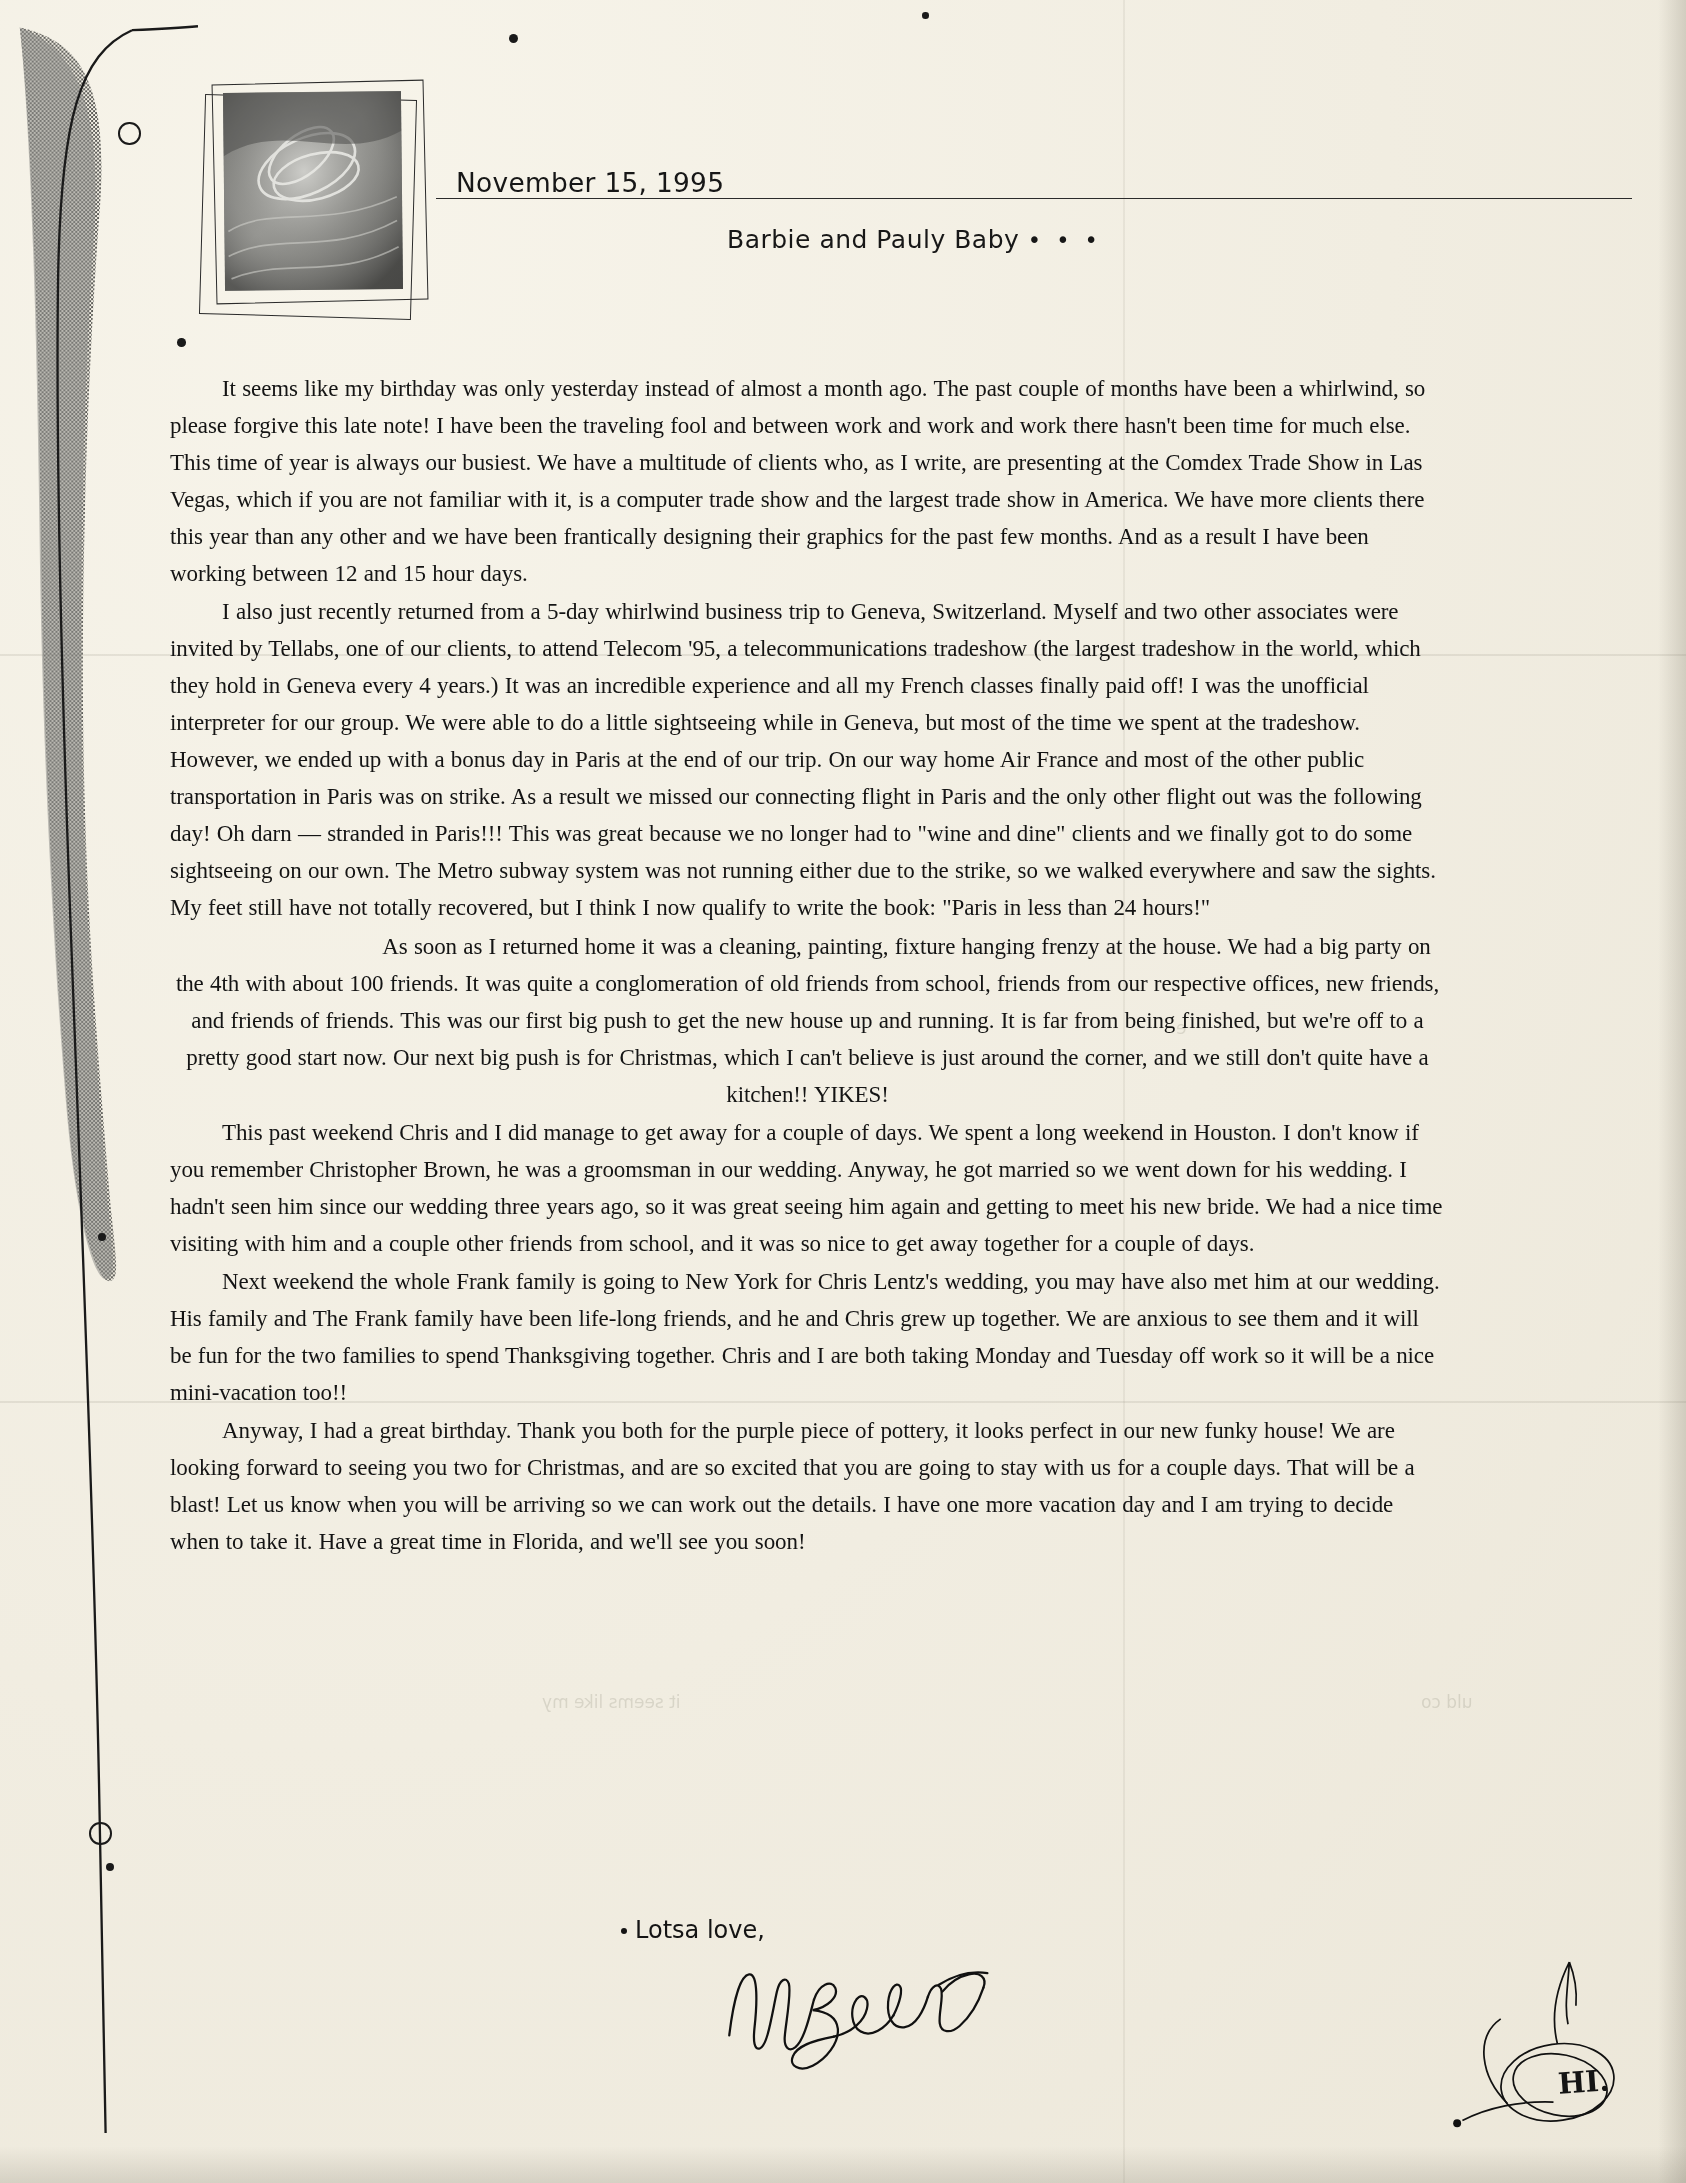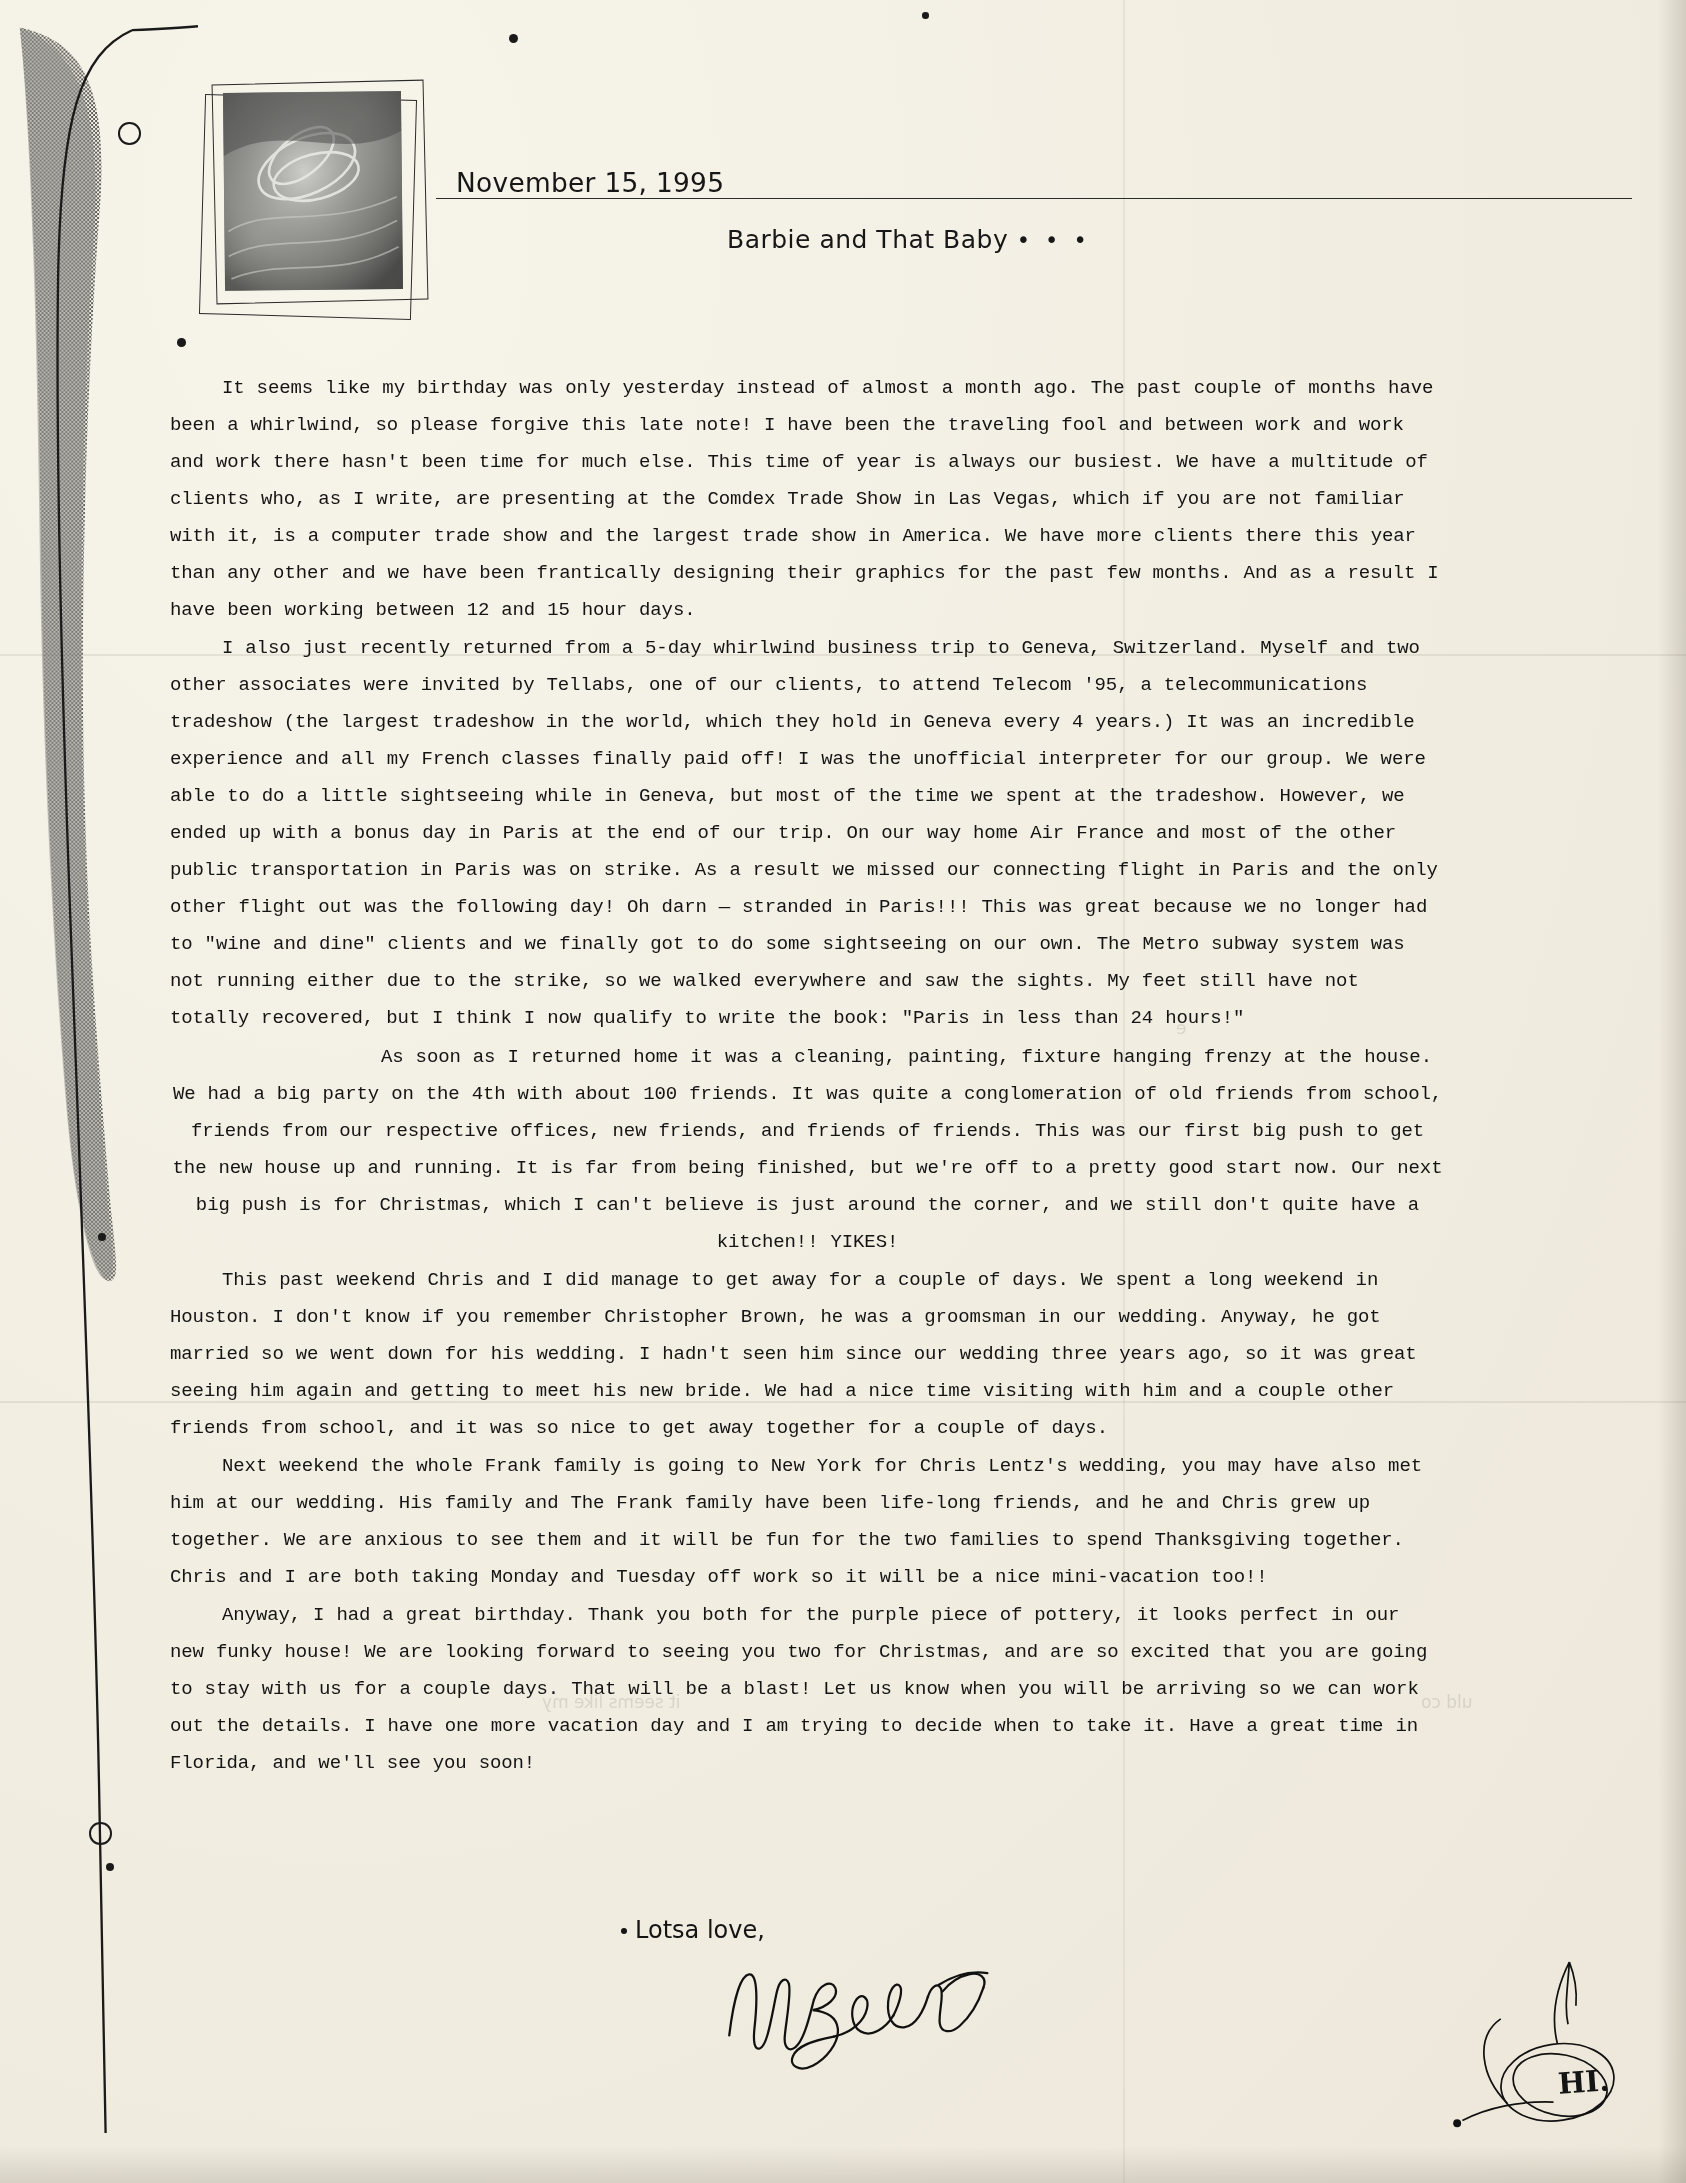--- a/index.html
+++ b/index.html
@@ -124,22 +124,22 @@
   .salutation .dots { letter-spacing: 4px; font-size: 22.5px; }
 
   
   .letter {
     position: absolute;
     left: 170px;
     top: 370px;
     width: 1275px;
   }
   .para {
-    font-family: Liberation Mono, monospace;
-    font-size: 19px;
+    font-family: Liberation Serif, serif;
+    font-size: 23px;
     line-height: 37px;
     color: #141414;
     text-indent: 52px;
     margin: 0 0 1.3px 0;
     letter-spacing: -0.1px;
     word-spacing: 0.7px;
   }
   .para.indent-big { text-indent: 198px; text-align: center; }
 
   
@@ -289,21 +289,21 @@
           <path d="M10 282 C90 250, 170 286, 264 236"></path>
         </g>
         <path d="M0 0 L270 0 L270 60 C180 110, 90 40, 0 96 Z" fill="#4c4c4a" opacity="0.55"></path>
       </svg>
     </div>
   </div>
 
   <div class="date-line"></div>
   <div class="date-text">November 15, 1995</div>
   <div class="salutation">
-    <span>Barbie and That Baby</span>
+    <span>Barbie and Pauly Baby</span>
     <span class="dots">• • •</span>
   </div>
 
   <div class="letter">
     <p class="para">It seems like my birthday was only yesterday instead of almost a month ago. The past couple of months have been a whirlwind, so please forgive this late note! I have been the traveling fool and between work and work and work there hasn't been time for much else. This time of year is always our busiest. We have a multitude of clients who, as I write, are presenting at the Comdex Trade Show in Las Vegas, which if you are not familiar with it, is a computer trade show and the largest trade show in America. We have more clients there this year than any other and we have been frantically designing their graphics for the past few months. And as a result I have been working between 12 and 15 hour days.</p>
     <p class="para">I also just recently returned from a 5-day whirlwind business trip to Geneva, Switzerland. Myself and two other associates were invited by Tellabs, one of our clients, to attend Telecom '95, a telecommunications tradeshow (the largest tradeshow in the world, which they hold in Geneva every 4 years.)  It was an incredible experience and all my French classes finally paid off! I was the unofficial interpreter for our group. We were able to do a little sightseeing while in Geneva, but most of the time we spent at the tradeshow. However, we ended up with a bonus day in Paris at the end of our trip. On our way home Air France and most of the other public transportation in Paris was on strike. As a result we missed our connecting flight in Paris and the only other flight out was the following day! Oh darn — stranded in Paris!!! This was great because we no longer had to "wine and dine" clients and we finally got to do some sightseeing on our own. The Metro subway system was not running either due to the strike, so we walked everywhere and saw the sights. My feet still have not totally recovered, but I think I now qualify to write the book: "Paris in less than 24 hours!"</p>
     <p class="para indent-big">As soon as I returned home it was a cleaning, painting, fixture hanging frenzy at the house. We had a big party on the 4th with about 100 friends. It was quite a conglomeration of old friends from school, friends from our respective offices, new friends, and friends of friends. This was our first big push to get the new house up and running. It is far from being finished, but we're off to a pretty good start now. Our next big push is for Christmas, which I can't believe is just around the corner, and we still don't quite have a kitchen!! YIKES!</p>
     <p class="para">This past weekend Chris and I did manage to get away for a couple of days. We spent a long weekend in Houston. I don't know if you remember Christopher Brown, he was a groomsman in our wedding. Anyway, he got married so we went down for his wedding. I hadn't seen him since our wedding three years ago, so it was great seeing him again and getting to meet his new bride. We had a nice time visiting with him and a couple other friends from school, and it was so nice to get away together for a couple of days.</p>
     <p class="para">Next weekend the whole Frank family is going to New York for Chris Lentz's wedding, you may have also met him at our wedding. His family and The Frank family have been life-long friends, and he and Chris grew up together. We are anxious to see them and it will be fun for the two families to spend Thanksgiving together. Chris and I are both taking Monday and Tuesday off work so it will be a nice mini-vacation too!!</p>
     <p class="para">Anyway, I had a great birthday. Thank you both for the purple piece of pottery, it looks perfect in our new funky house! We are looking forward to seeing you two for Christmas, and are so excited that you are going to stay with us for a couple days. That will be a blast! Let us know when you will be arriving so we can work out the details. I have one more vacation day and I am trying to decide when to take it. Have a great time in Florida, and we'll see you soon!</p>

